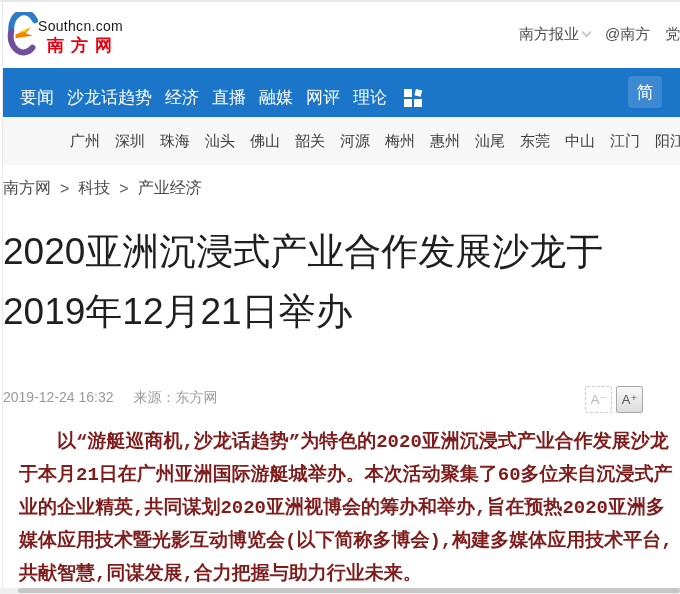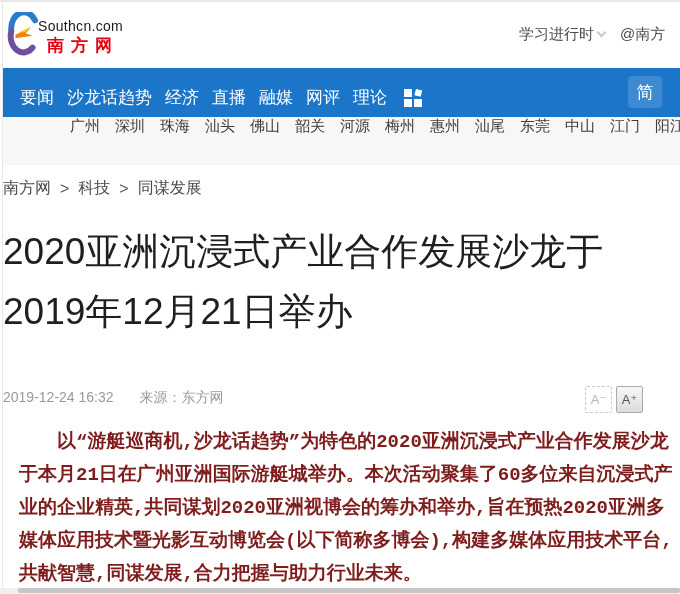--- a/index.html
+++ b/index.html
@@ -18,31 +18,31 @@
   .hl-item { display:flex; align-items:center; gap:4px; cursor:pointer; }
   .chev { width:7px; height:7px; border-right:2px solid #c9c9c9; border-bottom:2px solid #c9c9c9; transform:rotate(45deg); margin-top:-4px; }
 
   
   .navbar { position:absolute; left:3px; top:66px; right:0; height:59px; background:#1b75c8; display:flex; align-items:center; gap:13px; padding-left:17px; white-space:nowrap; }
   .nav-item { color:#fff; font-size:17px; cursor:pointer; }
   .apps-icon { width:25px; height:25px; display:flex; align-items:center; justify-content:center; cursor:pointer; }
   .jian-btn { position:absolute; right:18px; top:8px; width:34px; height:32px; background:#3d8ad2; border-radius:4px; color:#fff; font-size:17px; display:flex; align-items:center; justify-content:center; cursor:pointer; }
 
   
-  .citybar { position:absolute; left:3px; top:115px; right:0; height:48px; background:#f7f7f7; display:flex; gap:15px; padding-left:67px; white-space:nowrap; overflow:hidden; }
+  .citybar { position:absolute; left:3px; top:115px; right:0; height:48px; background:#f7f7f7; display:flex; align-items:center; gap:15px; padding-left:67px; white-space:nowrap; overflow:hidden; }
   .city-item { font-size:15px; color:#3d3d3d; cursor:pointer; }
 
   
   .breadcrumb { position:absolute; left:3px; top:176px; font-size:16px; color:#4a4a4a; display:flex; gap:9px; align-items:center; }
   .crumb { cursor:pointer; }
   .crumb-sep { color:#555; }
 
   
   .article-title { position:absolute; left:3px; top:220px; width:648px; font-size:37px; line-height:60px; font-weight:normal; color:#1f1f1f; }
-  .meta-row { position:absolute; left:3px; top:387px; font-size:14px; color:#9a9a9a; display:flex; gap:26px; }
+  .meta-row { position:absolute; left:3px; top:387px; font-size:14px; color:#9a9a9a; display:flex; gap:20px; }
   .font-btn { position:absolute; width:27px; height:27px; top:384px; font-size:13px; display:flex; align-items:center; justify-content:center; cursor:pointer; border-radius:2px; }
   .font-minus { right:68px; border:1px dashed #c9c9c9; color:#b5b5b5; background:#fff; }
   .font-plus { right:37px; border:1px solid #a9a9a9; color:#555; background:linear-gradient(#f7f7f7,#dcdcdc); }
   .article-body { position:absolute; left:19px; top:424px; width:654px; font-size:19px; line-height:33px; color:#7f1d1d; font-weight:600; text-indent:2em;font-family:Liberation Mono, monospace; }
 
   
   .hscroll-track { position:absolute; left:0; bottom:0; width:680px; height:6px; background:#efefef; }
   .hscroll-thumb { position:absolute; left:18px; bottom:1px; width:662px; height:5px; background:#c6c6c6; border-radius:3px; }
 </style>
 </head>
@@ -57,21 +57,21 @@
         <path d="M 33 9 A 15 19 0 0 0 5 20" fill="none" stroke="#2b7bc8" stroke-width="7" stroke-linecap="round"></path>
         <path d="M 5 22 A 15 19 0 0 0 30 41" fill="none" stroke="#6f4f9e" stroke-width="7" stroke-linecap="round"></path>
         <polygon points="10,26 28,17 22,24 30,27 10,30" fill="#f08300"></polygon>
         <polygon points="14,23 27,17 21,23" fill="#ffd400"></polygon>
       </svg>
       <div class="site-en">Southcn.com</div>
       <div class="site-cn">南方网</div>
     </div>
     <div class="header-links">
       <span class="hl-item">
-        <span>学习进行时</span>
+        <span>南方报业</span>
         <span class="chev"></span>
       </span>
       <span class="hl-item">
         <span>@南方</span>
       </span>
       <span class="hl-item">
         <span>党</span>
       </span>
     </div>
   </div>
@@ -111,21 +111,21 @@
     <span class="city-item">江门</span>
     <span class="city-item">阳江</span>
 
   </div>
 
   <div class="breadcrumb">
     <span class="crumb">南方网</span>
     <span class="crumb-sep">&gt;</span>
     <span class="crumb">科技</span>
     <span class="crumb-sep">&gt;</span>
-    <span class="crumb">同谋发展</span>
+    <span class="crumb">产业经济</span>
   </div>
 
   <h1 class="article-title">2020亚洲沉浸式产业合作发展沙龙于2019年12月21日举办</h1>
 
   <div class="meta-row">
     <span>2019-12-24 16:32</span>
     <span>来源：东方网</span>
   </div>
   <span class="font-btn font-minus">A⁻</span>
   <span class="font-btn font-plus">A⁺</span>

